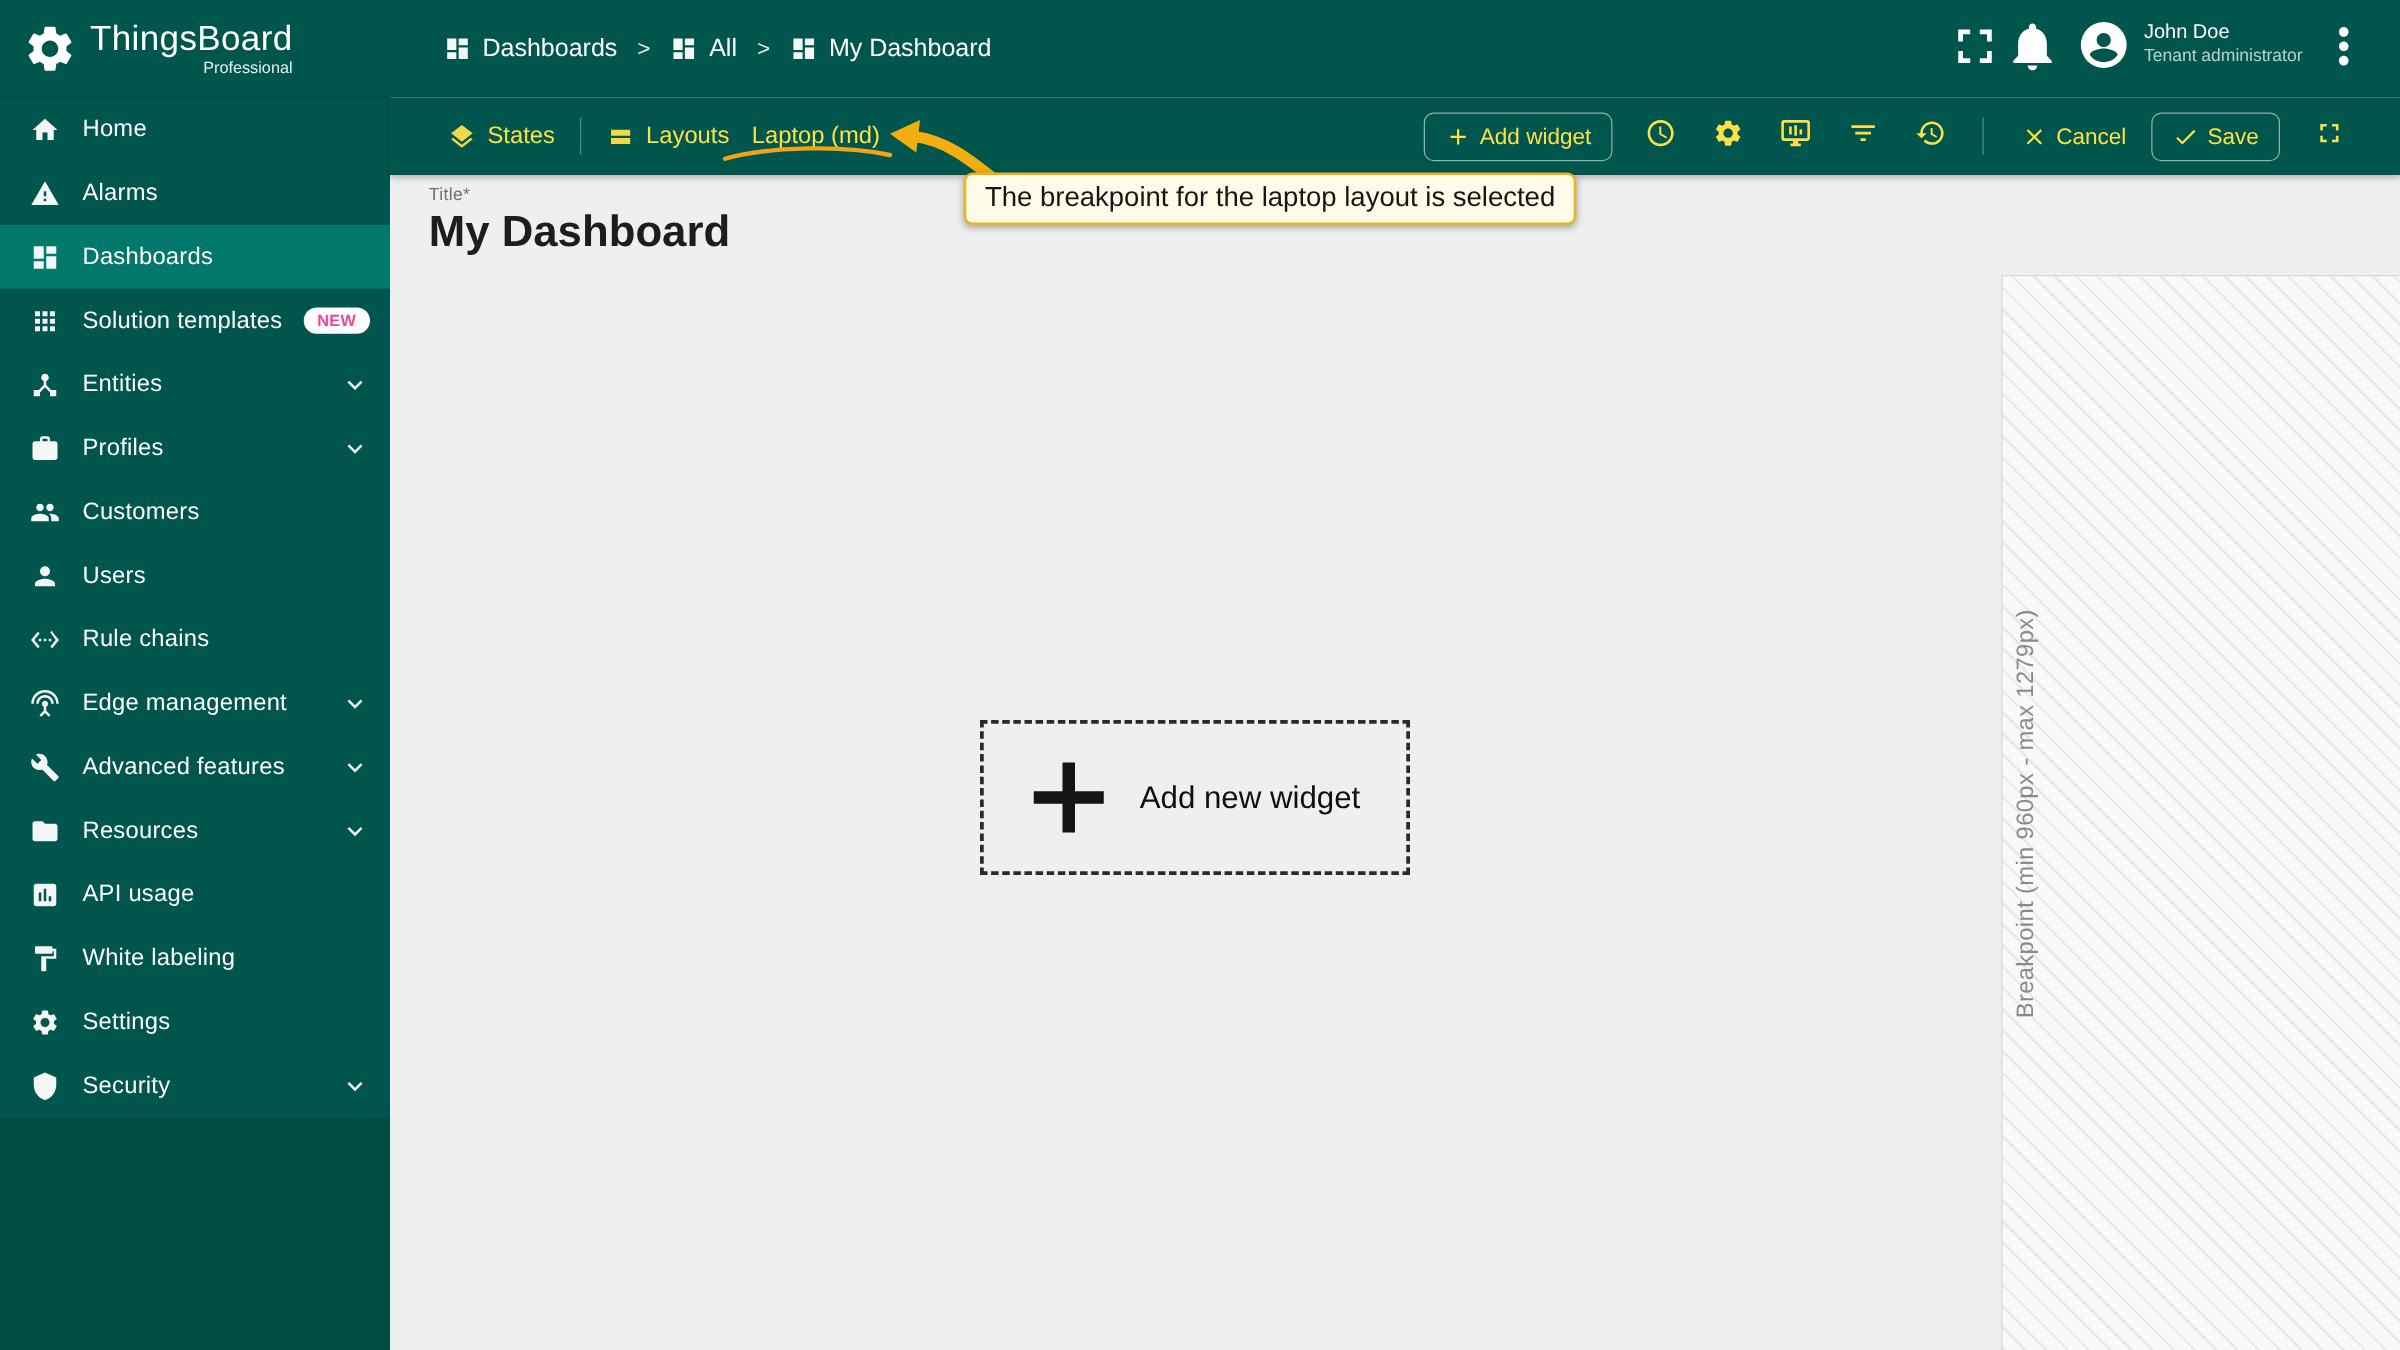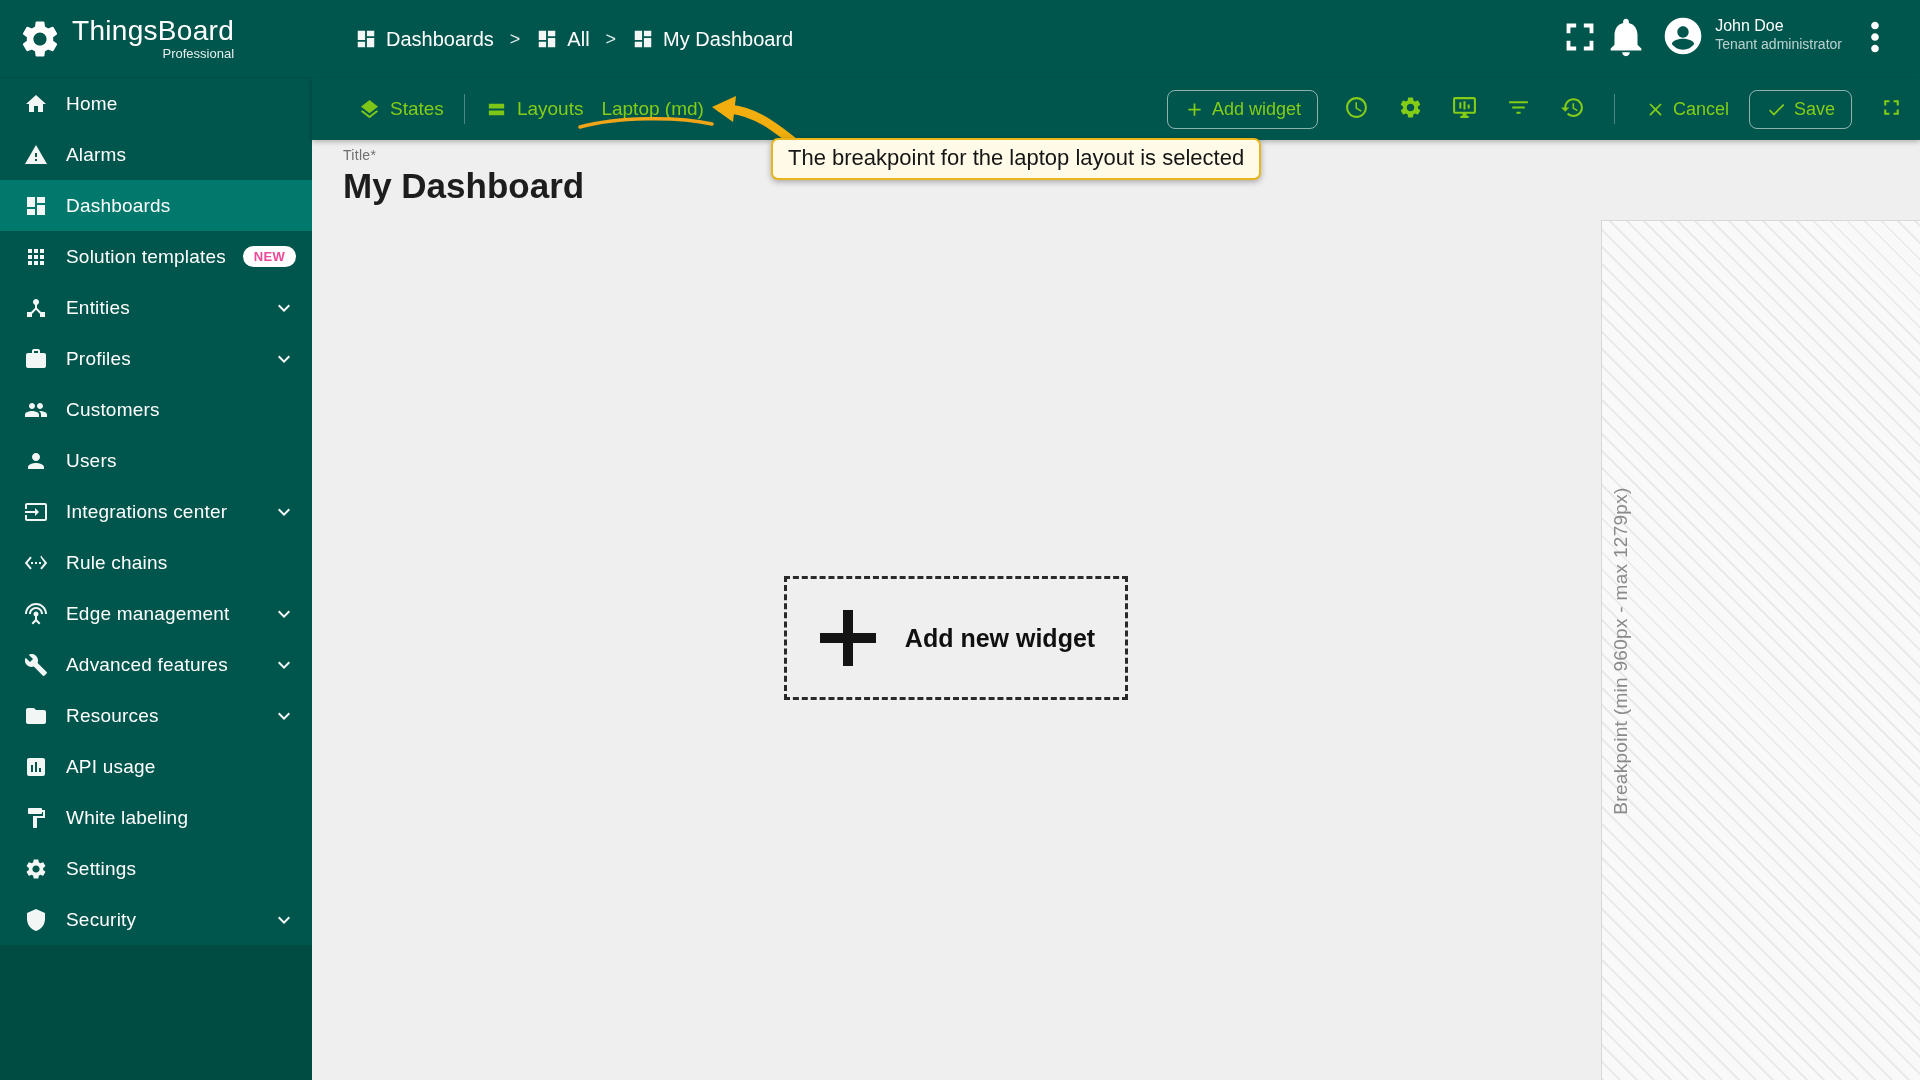--- a/index.html
+++ b/index.html
@@ -44,21 +44,21 @@
   .topbar-right { margin-left:auto; display:flex; align-items:flex-start; }
   .icon-btn { width:46px; height:46px; display:flex; align-items:center; justify-content:center; cursor:pointer; border-radius:50%; }
   .icon-btn svg { width:27px; height:27px; }
   .avatar { width:40px; height:40px; margin-left:14px; cursor:pointer; }
   .avatar svg { width:100%; height:100%; }
   .user-block { margin:0 10px 0 12px; line-height:1.25; cursor:pointer; }
   .user-name { font-size:16px; }
   .user-role { font-size:14px; opacity:.72; }
 
   
-  .toolbar { height:62px; background:#00564d; color:#84cc16; display:flex; align-items:center; padding:0 6px 0 36px; flex-shrink:0; box-shadow:0 2px 5px rgba(0,0,0,.25); position:relative; z-index:2; }
+  .toolbar { height:62px; background:#00564d; color:#fde047; display:flex; align-items:center; padding:0 34px 0 36px; flex-shrink:0; box-shadow:0 2px 5px rgba(0,0,0,.25); position:relative; z-index:2; }
   .tb-left { display:flex; align-items:center; }
   .tb-btn { display:flex; align-items:center; gap:9px; font-size:19px; padding:8px 10px; cursor:pointer; border-radius:4px; }
   .tb-btn .tb-ic { width:23px; height:23px; opacity:.95; }
   .tb-ic svg { width:100%; height:100%; }
   .v-div { width:1px; height:30px; background:rgba(255,255,255,.3); margin:0 10px; }
   .bp-select { display:flex; align-items:center; gap:2px; font-size:19px; padding:8px 2px 8px 8px; cursor:pointer; }
   .caret-ic { width:26px; height:26px; opacity:.95; }
   .caret-ic svg { width:100%; height:100%; }
 
   .tb-right { margin-left:auto; display:flex; align-items:center; gap:8px; }
@@ -71,21 +71,21 @@
 
   
   .main { flex:1; position:relative; background:#efefef; overflow:hidden; }
   .title-block { position:absolute; left:31px; top:7px; }
   .title-label { font-size:14px; color:#6f6f6f; letter-spacing:.3px; }
   .dash-title { font-size:35px; font-weight:600; color:#1d1d1d; margin-top:3px; cursor:text; }
 
   .add-widget-box { position:absolute; left:472px; top:436px; width:344px; height:124px; border:3px dashed #2a2a2a; display:flex; align-items:center; justify-content:center; gap:26px; cursor:pointer; }
   .plus-glyph { width:62px; height:62px; }
   .plus-glyph svg { width:100%; height:100%; }
-  .awb-label { font-size:25px; font-weight:700; color:#101010; white-space:nowrap; }
+  .awb-label { font-size:25px; font-weight:400; color:#101010; white-space:nowrap; }
 
   .breakpoint-panel { position:absolute; left:1289px; right:0; top:80px; bottom:0;
     background:repeating-linear-gradient(45deg,#e9e9e9 0px,#e9e9e9 2px,#f9f9f9 2px,#f9f9f9 12px);
     border-left:1px solid #d8d8d8; border-top:1px solid #d8d8d8; }
   .bp-label { position:absolute; left:8px; top:50%; transform:translateY(-50%) rotate(180deg);
     writing-mode:vertical-rl; font-size:19px; color:#8a8a8a; white-space:nowrap; letter-spacing:.3px; }
 
   
   .callout { position:absolute; left:459px; top:138px; z-index:7; background:#fffbe8; border:2px solid #e9b51a; border-radius:7px;
     padding:5px 15px 7px; font-size:22px; color:#161616; box-shadow:0 2px 6px rgba(0,0,0,.3); white-space:nowrap; }
@@ -159,29 +159,20 @@
         <span class="nav-label">Customers</span>
       </div>
       <div class="nav-item">
         <span class="nav-icon"><svg viewBox="0 0 24 24" fill="currentColor">
               <path d="M12 12c2.21 0 4-1.79 4-4s-1.79-4-4-4-4 1.79-4 4 1.79 4 4 4zm0 2c-2.67 0-8 1.34-8 4v2h16v-2c0-2.66-5.33-4-8-4z"></path>
             </svg></span>
         <span class="nav-label">Users</span>
       </div>
       <div class="nav-item">
         <span class="nav-icon"><svg viewBox="0 0 24 24" fill="currentColor">
-              <path d="M21 3.01H3c-1.1 0-2 .9-2 2V9h2V4.99h18v14.03H3V15H1v4.01c0 1.1.9 1.98 2 1.98h18c1.1 0 2-.88 2-1.98v-14c0-1.11-.9-2-2-2zM11 16l4-4-4-4v3H1v2h10v3z"></path>
-            </svg></span>
-        <span class="nav-label">Integrations center</span>
-        <span class="nav-chevron"><svg viewBox="0 0 24 24" fill="currentColor">
-              <path d="M16.59 8.59L12 13.17 7.41 8.59 6 10l6 6 6-6z"></path>
-            </svg></span>
-      </div>
-      <div class="nav-item">
-        <span class="nav-icon"><svg viewBox="0 0 24 24" fill="currentColor">
               <path d="M7.77 6.76L6.23 5.48.82 12l5.41 6.52 1.54-1.28L3.42 12l4.35-5.24zM7 13h2v-2H7v2zm10-2h-2v2h2v-2zm-6 2h2v-2h-2v2zm6.77-8.52l-1.54 1.28L20.58 12l-4.35 5.24 1.54 1.28L23.18 12l-5.41-6.52z"></path>
             </svg></span>
         <span class="nav-label">Rule chains</span>
       </div>
       <div class="nav-item">
         <span class="nav-icon"><svg viewBox="0 0 24 24" fill="currentColor">
               <path d="M12 5c-3.87 0-7 3.13-7 7h2c0-2.76 2.24-5 5-5s5 2.24 5 5h2c0-3.87-3.13-7-7-7zm1 9.29c.88-.39 1.5-1.26 1.5-2.29 0-1.38-1.12-2.5-2.5-2.5S9.5 10.62 9.5 12c0 1.02.62 1.9 1.5 2.29v3.3L7.59 21 9 22.41l3-3 3 3L16.41 21 13 17.59v-3.3zM12 1C5.93 1 1 5.93 1 12h2c0-4.97 4.03-9 9-9s9 4.03 9 9h2c0-6.07-4.93-11-11-11z"></path>
             </svg></span>
         <span class="nav-label">Edge management</span>
         <span class="nav-chevron"><svg viewBox="0 0 24 24" fill="currentColor">

